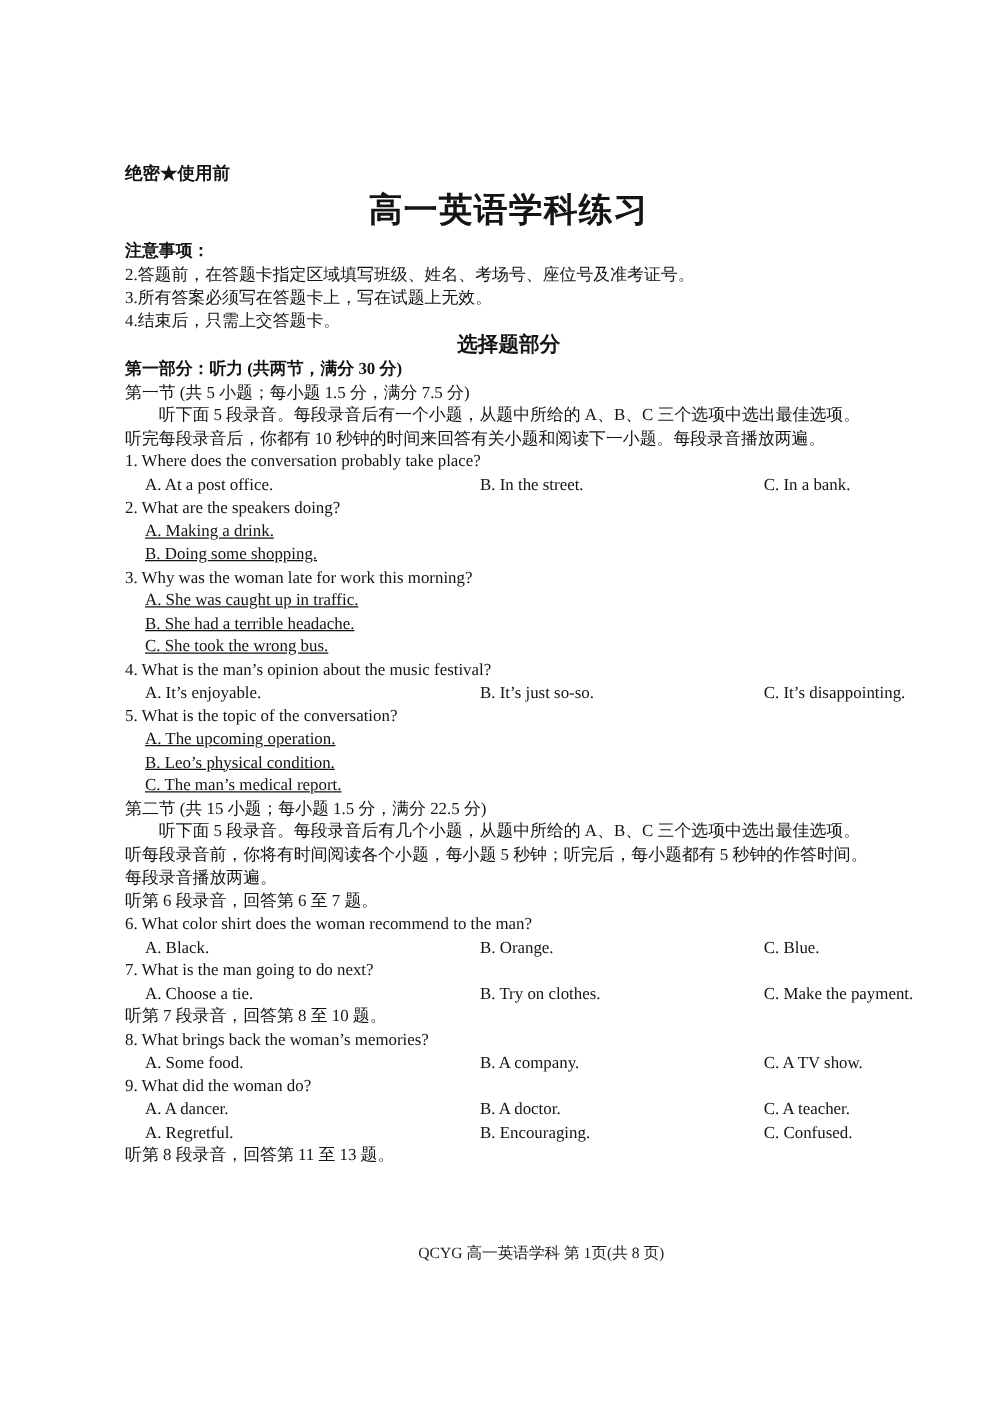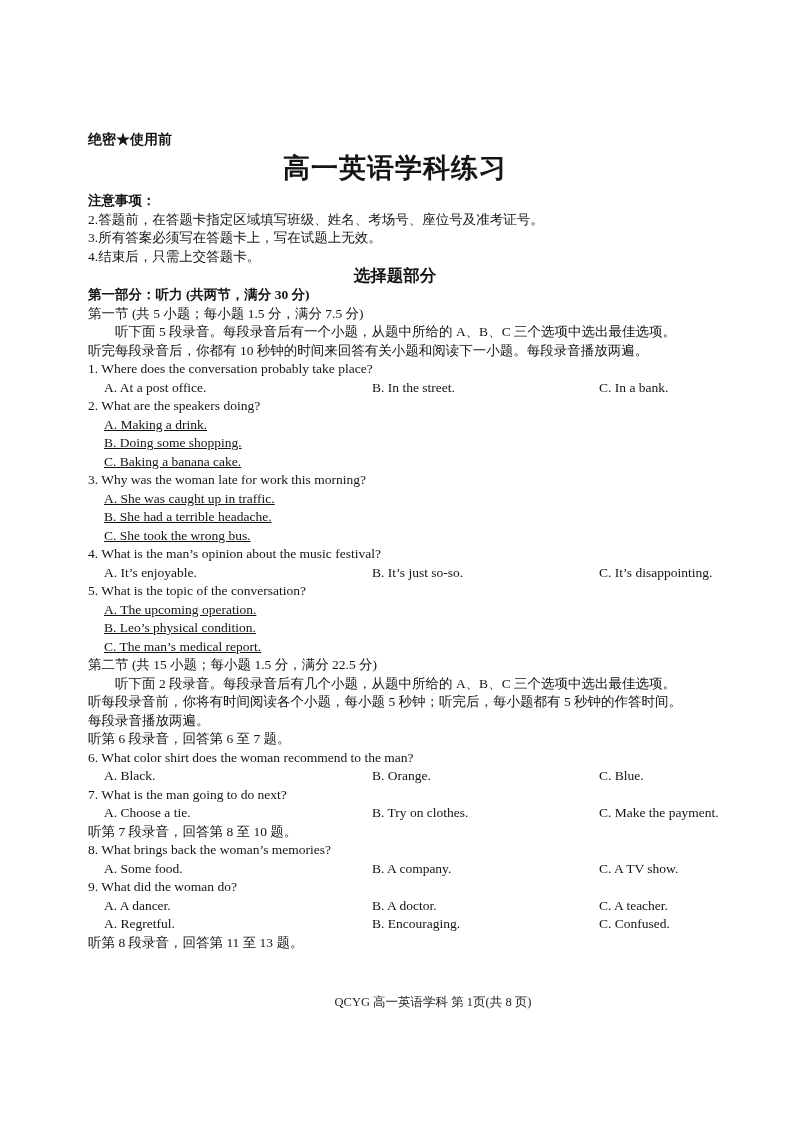--- a/index.html
+++ b/index.html
@@ -7,21 +7,21 @@
     width: 794px; height: 1123px;
     background: #ffffff;
     font-family: "Liberation Serif", "DejaVu Serif", serif;
     color: #141414;
     position: relative;
     overflow: hidden;
   }
   .page { position: absolute; inset: 0; background: #ffffff; }
   .content {
     position: absolute;
-    left: 88px; top: 130px;
+    left: 100px; top: 130px;
     width: 614px;
   }
   .line {
     font-size: 13.5px;
     line-height: 18.5px;
     white-space: nowrap;
   }
   .bold { font-weight: 700; }
   .classification {
     font-size: 14px;
@@ -87,21 +87,20 @@
     <div class="opts-inline">
       <span class="line">A. At a post office.</span>
       <span class="line">B. In the street.</span>
       <span class="line">C. In a bank.</span>
     </div>
 
     <div class="line">2. What are the speakers doing?</div>
     <div class="opt-stack">
       <div class="line">A. Making a drink.</div>
       <div class="line">B. Doing some shopping.</div>
-      <div class="line">C. Baking a banana cake.</div>
     </div>
 
     <div class="line">3. Why was the woman late for work this morning?</div>
     <div class="opt-stack">
       <div class="line">A. She was caught up in traffic.</div>
       <div class="line">B. She had a terrible headache.</div>
       <div class="line">C. She took the wrong bus.</div>
     </div>
 
     <div class="line">4. What is the man’s opinion about the music festival?</div>
@@ -112,21 +111,21 @@
     </div>
 
     <div class="line">5. What is the topic of the conversation?</div>
     <div class="opt-stack">
       <div class="line">A. The upcoming operation.</div>
       <div class="line">B. Leo’s physical condition.</div>
       <div class="line">C. The man’s medical report.</div>
     </div>
 
     <div class="line">第二节 (共 15 小题；每小题 1.5 分，满分 22.5 分)</div>
-    <div class="line indent2">听下面 2 段录音。每段录音后有几个小题，从题中所给的 A、B、C 三个选项中选出最佳选项。</div>
+    <div class="line indent2">听下面 5 段录音。每段录音后有几个小题，从题中所给的 A、B、C 三个选项中选出最佳选项。</div>
     <div class="line">听每段录音前，你将有时间阅读各个小题，每小题 5 秒钟；听完后，每小题都有 5 秒钟的作答时间。</div>
     <div class="line">每段录音播放两遍。</div>
 
     <div class="line">听第 6 段录音，回答第 6 至 7 题。</div>
 
     <div class="line">6. What color shirt does the woman recommend to the man?</div>
     <div class="opts-inline">
       <span class="line">A. Black.</span>
       <span class="line">B. Orange.</span>
       <span class="line">C. Blue.</span>

